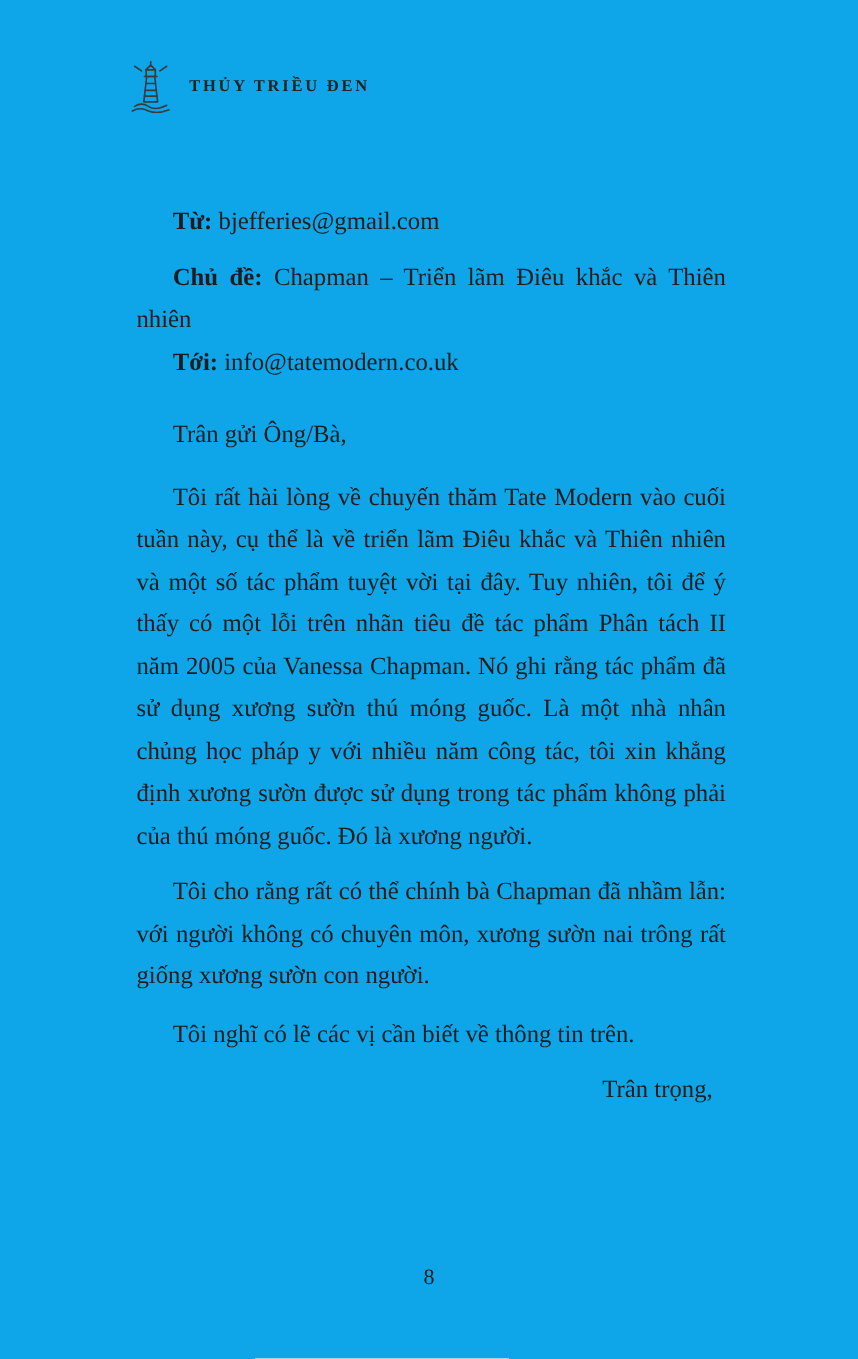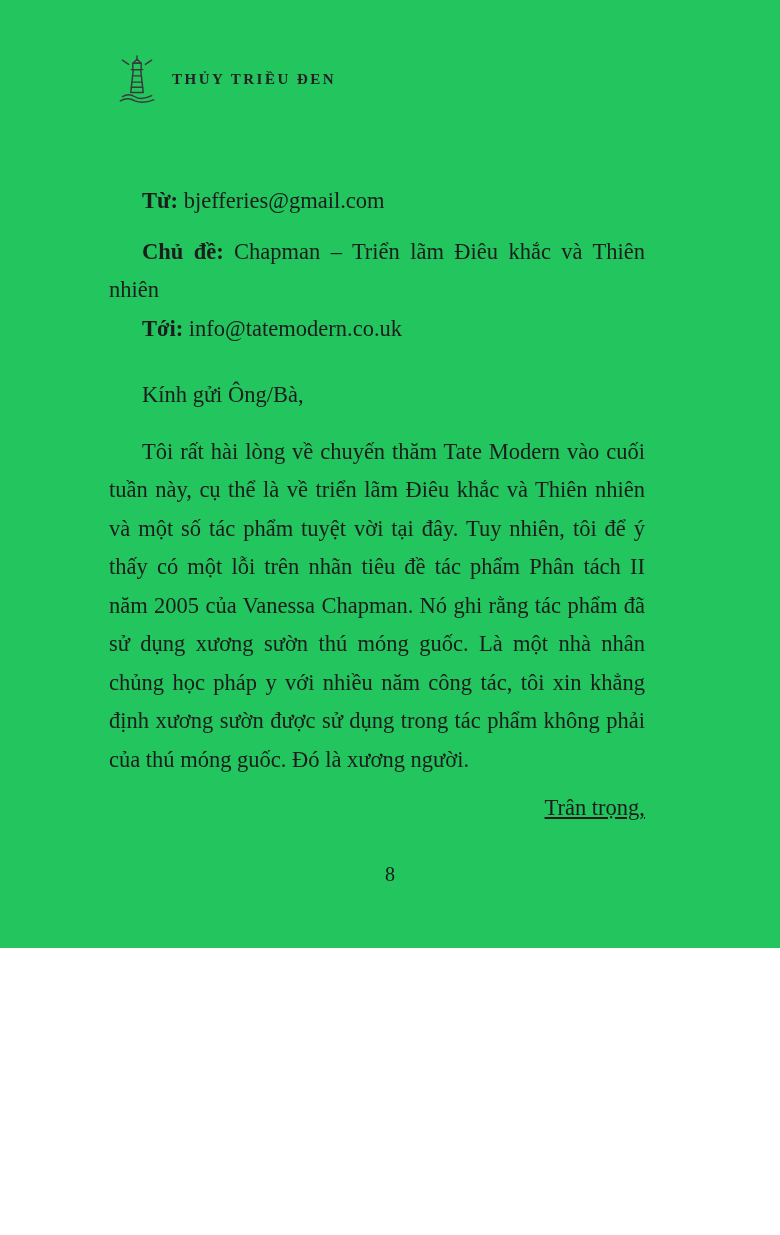--- a/index.html
+++ b/index.html
@@ -3,22 +3,22 @@
 <meta charset="utf-8">
 <style>
   html, body {
     margin: 0;
     padding: 0;
     background: #ffffff;
   }
   .page {
     position: relative;
     width: 780px;
-    height: 948px;
-    background: #22c55e;
+    height: 1235px;
+    background: #0ea5e9;
     font-family: "Liberation Serif", serif;
     color: #1c1c1c;
     overflow: hidden;
   }
 
   
   .running-header {
     position: absolute;
     top: 55px;
     left: 118px;
@@ -35,21 +35,21 @@
     font-size: 15px;
     font-weight: 600;
     letter-spacing: 2.5px;
     color: #222222;
   }
 
   
   .content {
     position: absolute;
     top: 182px;
-    left: 109px;
+    left: 124px;
     width: 536px;
     font-size: 22.5px;
     line-height: 38.5px;
     text-align: justify;
   }
   .content p {
     margin: 0;
     text-indent: 33px;
   }
   .email-line { text-indent: 33px; }
@@ -59,23 +59,22 @@
   .para-2     { margin-top: 12px !important; }
   .para-3     { margin-top: 14px !important; }
   .label { font-weight: bold; }
   .em    { }
 
   .signoff {
     margin-top: 10px;
     text-align: right;
   }
   .signoff p {
-    margin: 0;
+    margin: 12px;
     text-indent: 0;
-    text-decoration: underline;
   }
   .signature { margin-top: 14px !important; }
 
   
   .page-footer {
     position: absolute;
     bottom: 62px;
     left: 0;
     width: 100%;
     text-align: center;
@@ -109,25 +108,27 @@
   </header>
 
   <main class="content">
 
     <p class="email-line"><span class="label">Từ:</span><span> bjefferies@gmail.com</span></p>
 
     <p class="email-line subject-line"><span class="label">Chủ đề:</span><span> Chapman – Triển lãm Điêu khắc và Thiên nhiên</span></p>
 
     <p class="email-line"><span class="label">Tới:</span><span> info@tatemodern.co.uk</span></p>
 
-    <p class="greeting">Kính gửi Ông/Bà,</p>
+    <p class="greeting">Trân gửi Ông/Bà,</p>
 
     <p class="para-1"><span>Tôi rất hài lòng về chuyến thăm Tate Modern vào cuối tuần này, cụ thể là về triển lãm </span><span class="em">Điêu khắc và Thiên nhiên</span><span> và một số tác phẩm tuyệt vời tại đây. Tuy nhiên, tôi để ý thấy có một lỗi trên nhãn tiêu đề tác phẩm </span><span class="em">Phân tách II</span><span> năm 2005 của Vanessa Chapman. Nó ghi rằng tác phẩm đã sử dụng xương sườn thú móng guốc. Là một nhà nhân chủng học pháp y với nhiều năm công tác, tôi xin khẳng định xương sườn được sử dụng trong tác phẩm không phải của thú móng guốc. Đó là xương người.</span></p>
 
+    <p class="para-2">Tôi cho rằng rất có thể chính bà Chapman đã nhầm lẫn: với người không có chuyên môn, xương sườn nai trông rất giống xương sườn con người.</p>
 
+    <p class="para-3">Tôi nghĩ có lẽ các vị cần biết về thông tin trên.</p>
 
     <div class="signoff">
       <p>Trân trọng,</p>
     </div>
 
   </main>
 
   <footer class="page-footer">
     <span>8</span>
   </footer>

